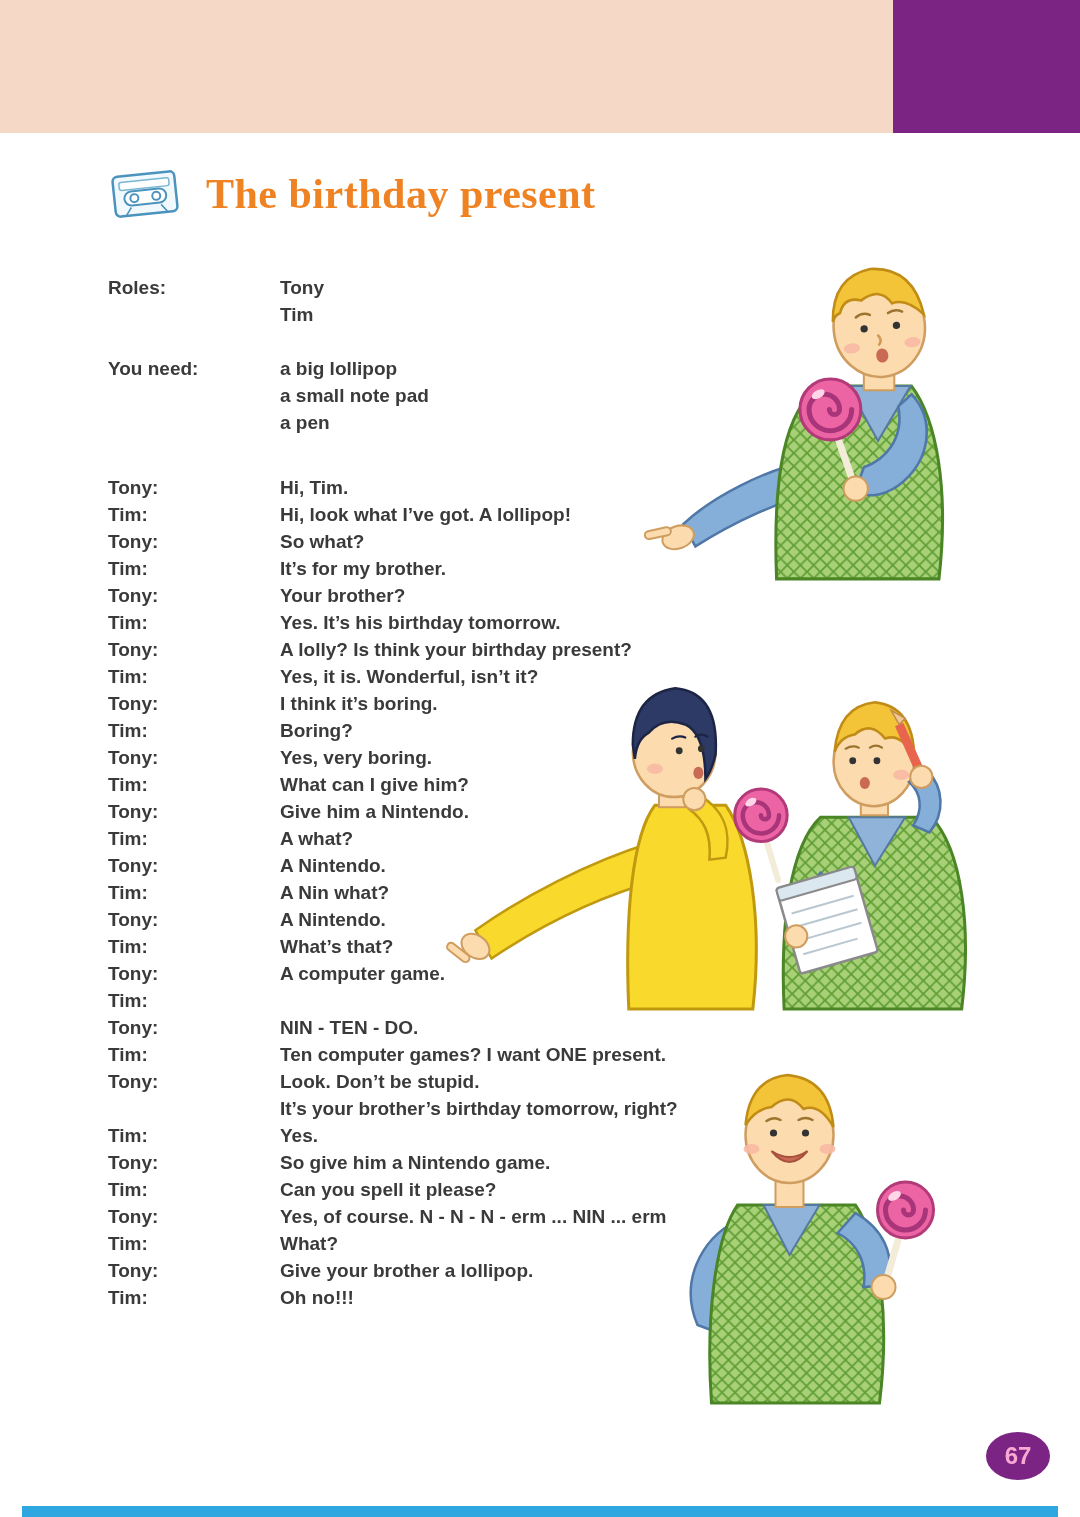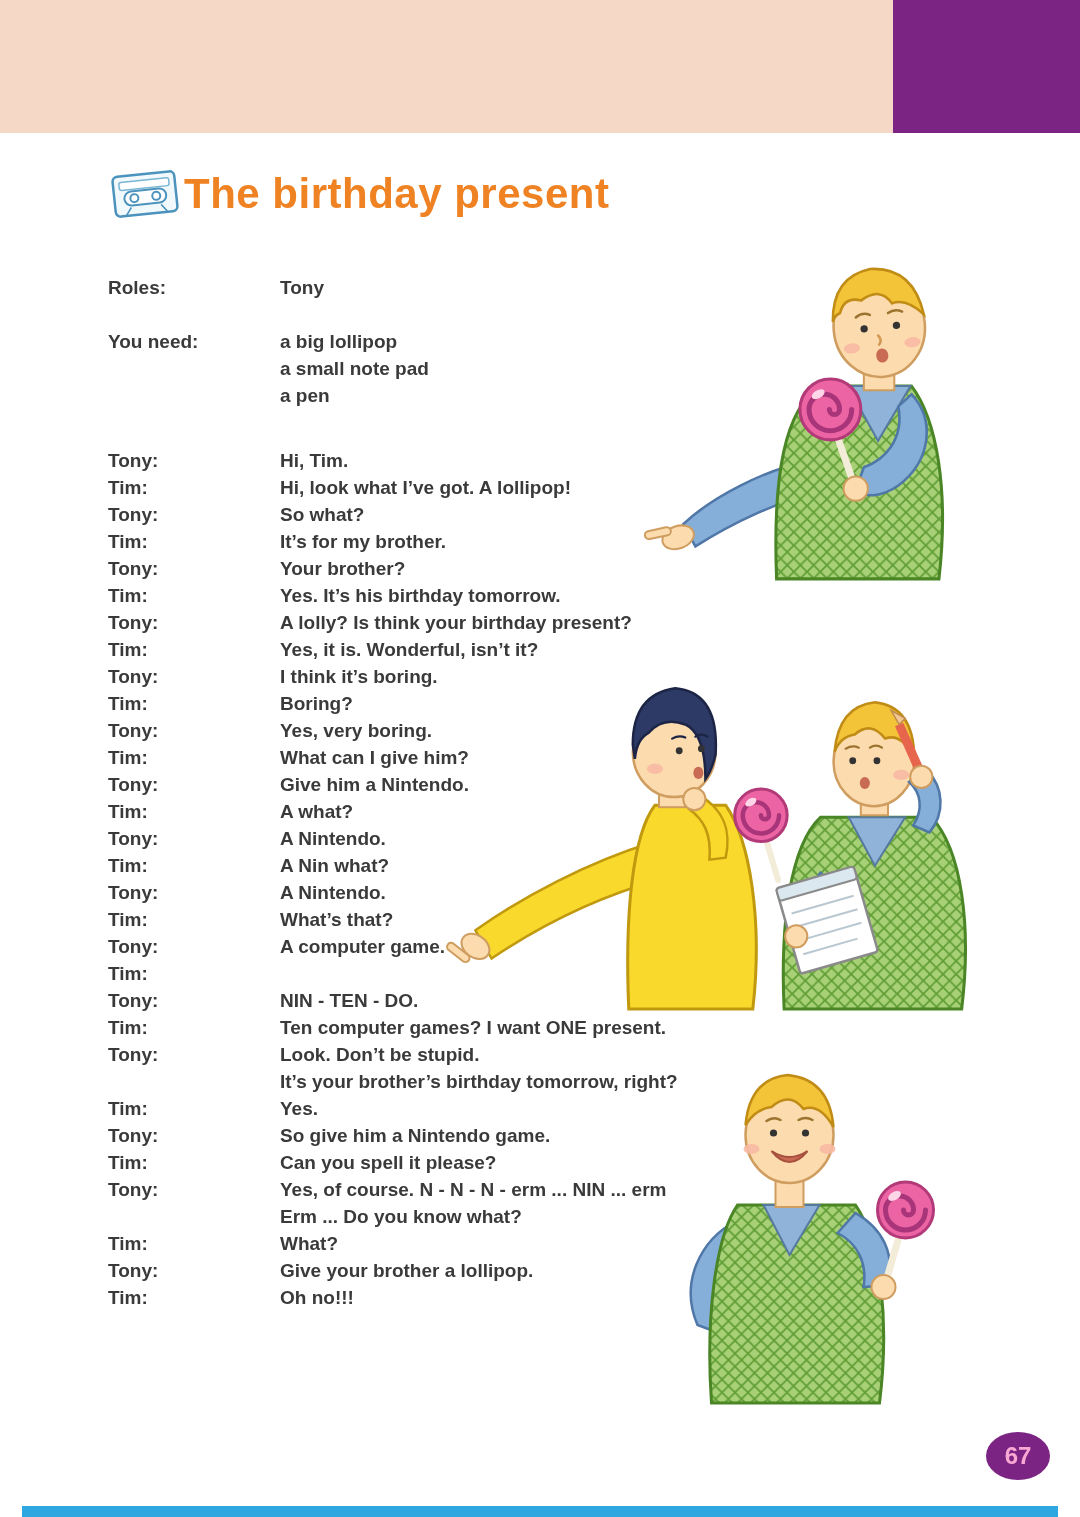--- a/index.html
+++ b/index.html
@@ -16,21 +16,21 @@
     background:var(--banner-peach,#f5d8c6);
   }
   .banner-purple {
     position:absolute; left:893px; top:0; width:187px; height:133px;
     background:var(--banner-purple,#7b2483);
   }
 
   
   .title-row {
     position:absolute; left:110px; top:168px;
-    display:flex; align-items:center; gap:4px;
+    display:flex; align-items:center; gap:26px;font-family:Liberation Serif, serif;
   }
   .cassette { width:70px; height:52px; flex:none; }
   .title-text {
     color:var(--title-orange,#ef8223);
     font-size:42px; font-weight:bold; letter-spacing:0.5px;
     white-space:nowrap;
   }
 
   
   .script {
@@ -87,20 +87,24 @@
       </svg>
     </span>
     <h1 class="title-text">The birthday present</h1>
   </div>
 
   <div class="script">
     <div class="block roles-block">
       <div class="row">
         <span class="speaker">Roles:</span>
         <span class="line">Tony</span>
+      </div>
+      <div class="row">
+        <span class="speaker"></span>
+        <span class="line">Tim</span>
       </div>
     </div>
 
     <div class="block need-block">
       <div class="row">
         <span class="speaker">You need:</span>
         <span class="line">a big lollipop</span>
       </div>
       <div class="row">
         <span class="speaker"></span>
@@ -245,24 +249,20 @@
     <div class="row">
       <span class="speaker">Tim:</span>
       <span class="line">Can you spell it please?</span>
     </div>
 
     <div class="row">
       <span class="speaker">Tony:</span>
       <span class="line">Yes, of course. N - N - N - erm ... NIN ... erm</span>
     </div>
 
-    <div class="row">
-      <span class="speaker"></span>
-      <span class="line">Erm ... Do you know what?</span>
-    </div>
 
     <div class="row">
       <span class="speaker">Tim:</span>
       <span class="line">What?</span>
     </div>
 
     <div class="row">
       <span class="speaker">Tony:</span>
       <span class="line">Give your brother a lollipop.</span>
     </div>

